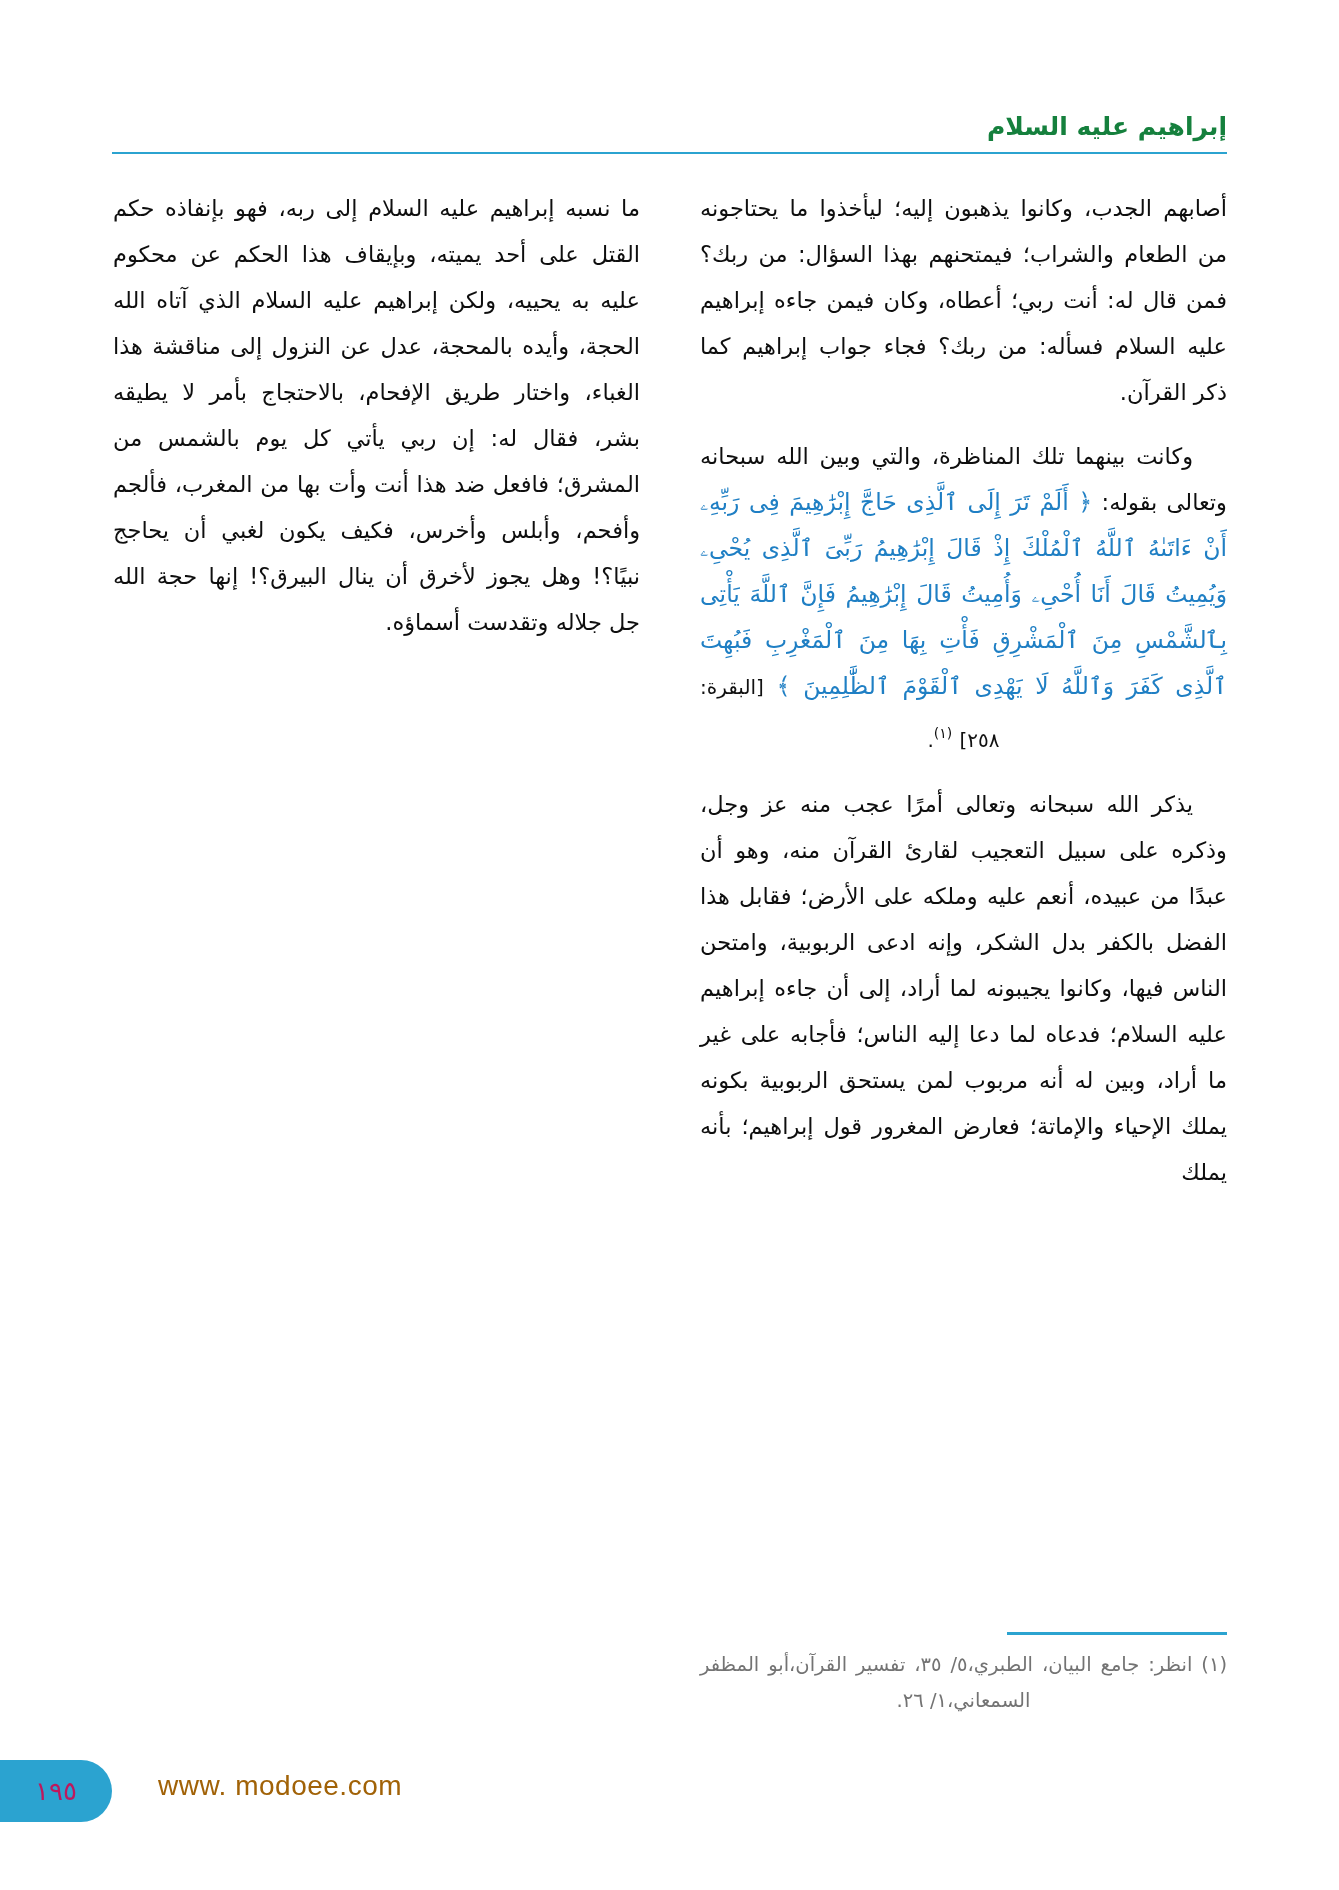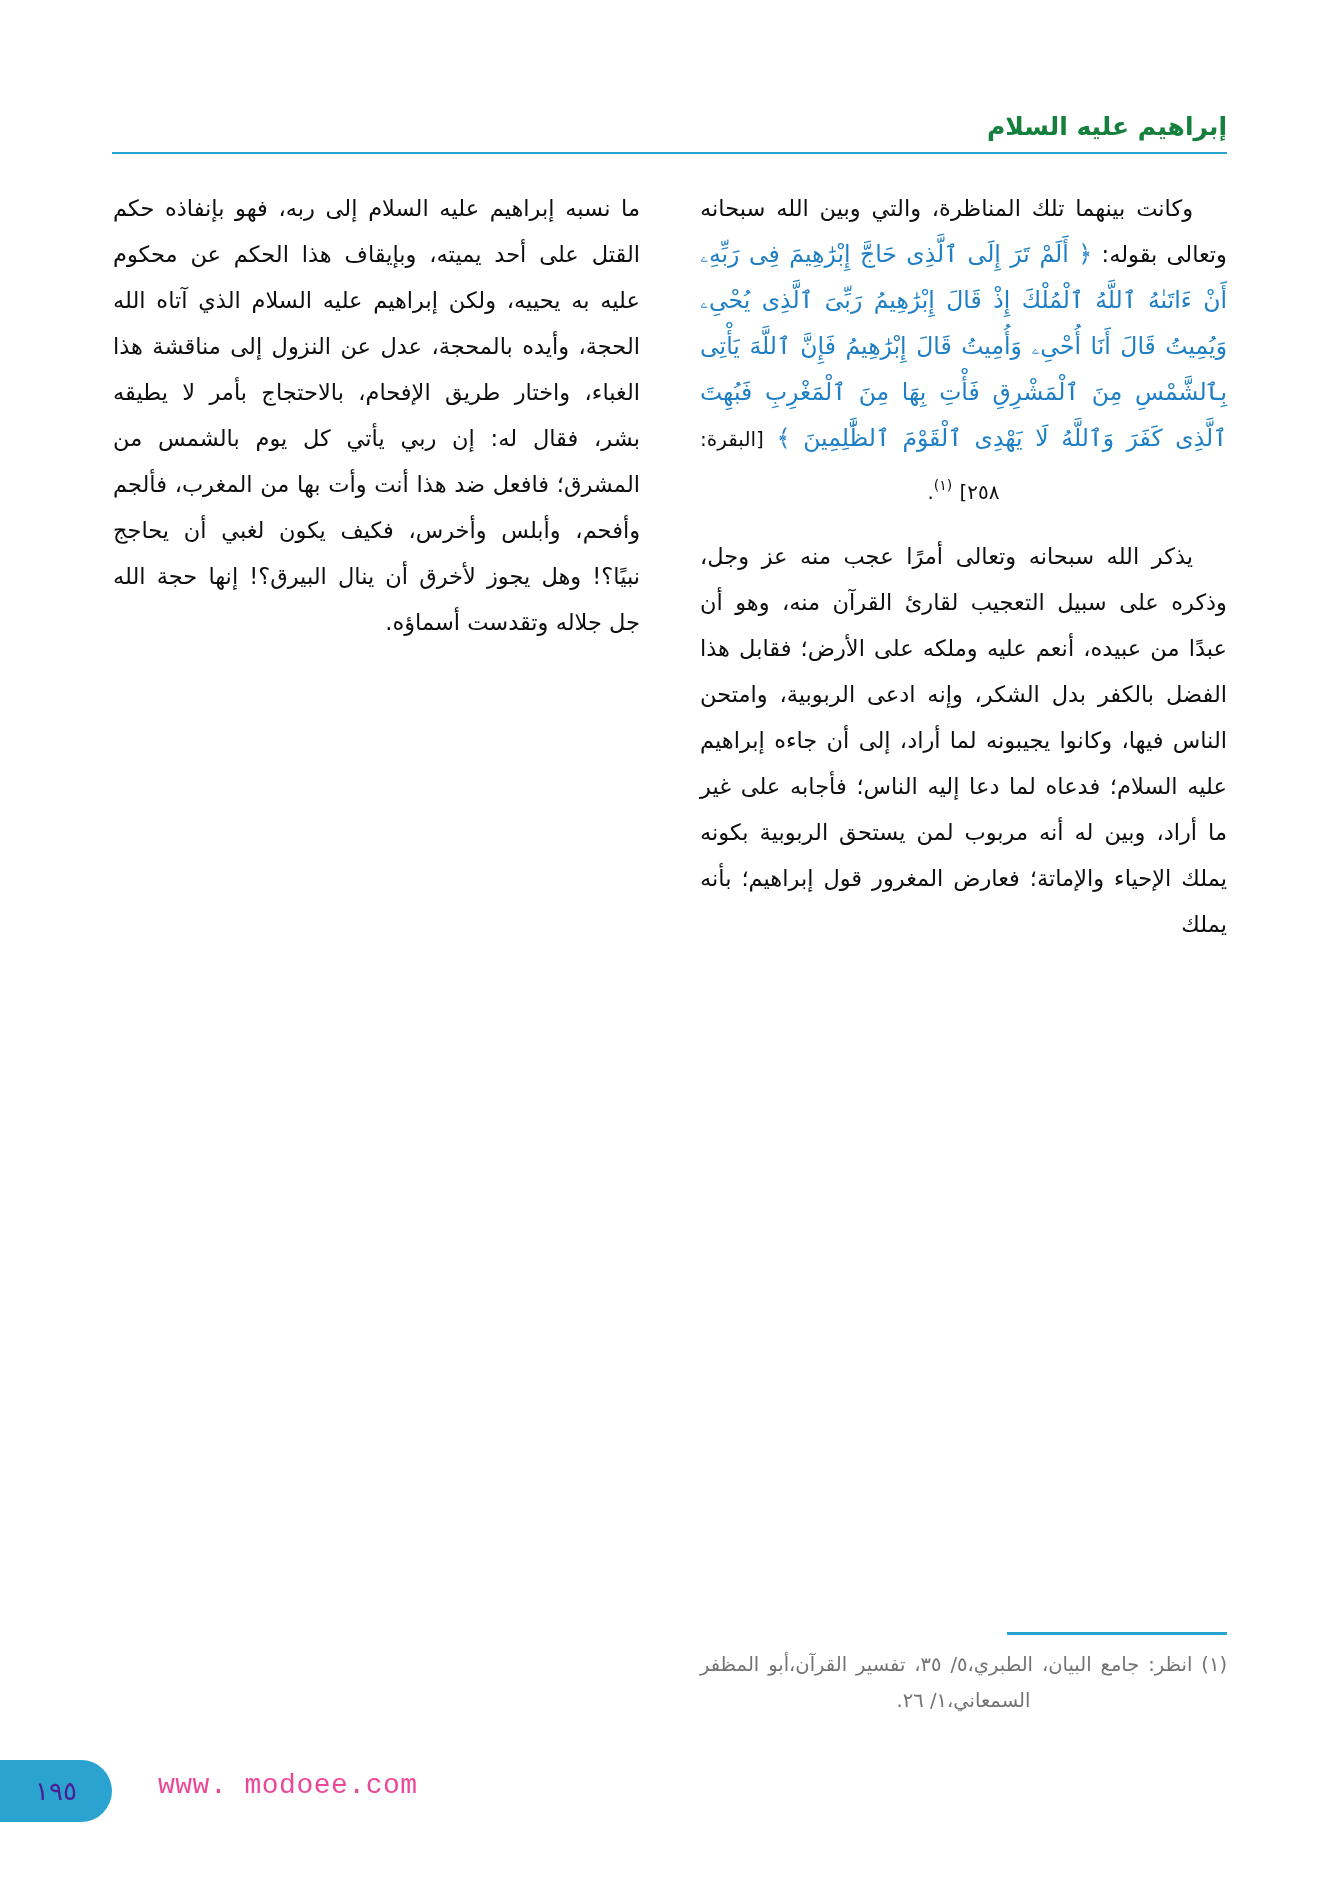--- a/index.html
+++ b/index.html
@@ -139,50 +139,51 @@
     border-bottom-right-radius: 31px;
   }
   .page-number {
     position: absolute;
     left: 0;
     top: 0;
     width: 112px;
     height: 62px;
     line-height: 62px;
     text-align: center;
-    color: #4c1d95;
+    color: #be185d;
     font-family: "DejaVu Sans", sans-serif;
     font-size: 26px;
     letter-spacing: 1px;
   }
   .site-url {
     position: absolute;
     left: 158px;
     top: 10px;
-    font-family: Liberation Mono, monospace;
+    font-family: Liberation Sans, sans-serif;
     font-size: 28px;
-    color: #ec4899;
+    color: #a16207;
     direction: ltr;
     letter-spacing: 0.5px;
   }
 </style>
 </head>
 <body>
 
 <div class="page">
 
   <div class="header">
     <div class="header-title">إبراهيم عليه السلام</div>
     <div class="header-rule"></div>
   </div>
 
   <div class="columns">
 
     <div class="col">
 
+      <p class="body last-right">أصابهم الجدب، وكانوا يذهبون إليه؛ ليأخذوا ما يحتاجونه من الطعام والشراب؛ فيمتحنهم بهذا السؤال: من ربك؟ فمن قال له: أنت ربي؛ أعطاه، وكان فيمن جاءه إبراهيم عليه السلام فسأله: من ربك؟ فجاء جواب إبراهيم كما ذكر القرآن.</p>
 
       <p class="body indent">
         <span>وكانت بينهما تلك المناظرة، والتي وبين الله سبحانه وتعالى بقوله:</span>
         <span class="quran">
           <span class="brace">﴿</span>
           <span>أَلَمْ تَرَ إِلَى ٱلَّذِى حَاجَّ إِبْرَٰهِيمَ فِى رَبِّهِۦ أَنْ ءَاتَىٰهُ ٱللَّهُ ٱلْمُلْكَ إِذْ قَالَ إِبْرَٰهِيمُ رَبِّىَ ٱلَّذِى يُحْىِۦ وَيُمِيتُ قَالَ أَنَا أُحْىِۦ وَأُمِيتُ قَالَ إِبْرَٰهِيمُ فَإِنَّ ٱللَّهَ يَأْتِى بِٱلشَّمْسِ مِنَ ٱلْمَشْرِقِ فَأْتِ بِهَا مِنَ ٱلْمَغْرِبِ فَبُهِتَ ٱلَّذِى كَفَرَ وَٱللَّهُ لَا يَهْدِى ٱلْقَوْمَ ٱلظَّٰلِمِينَ</span>
           <span class="brace">﴾</span>
         </span>
         <span class="ref">[البقرة: ٢٥٨]</span>
         <sup class="fn">(١)</sup><span class="ref">.</span>

